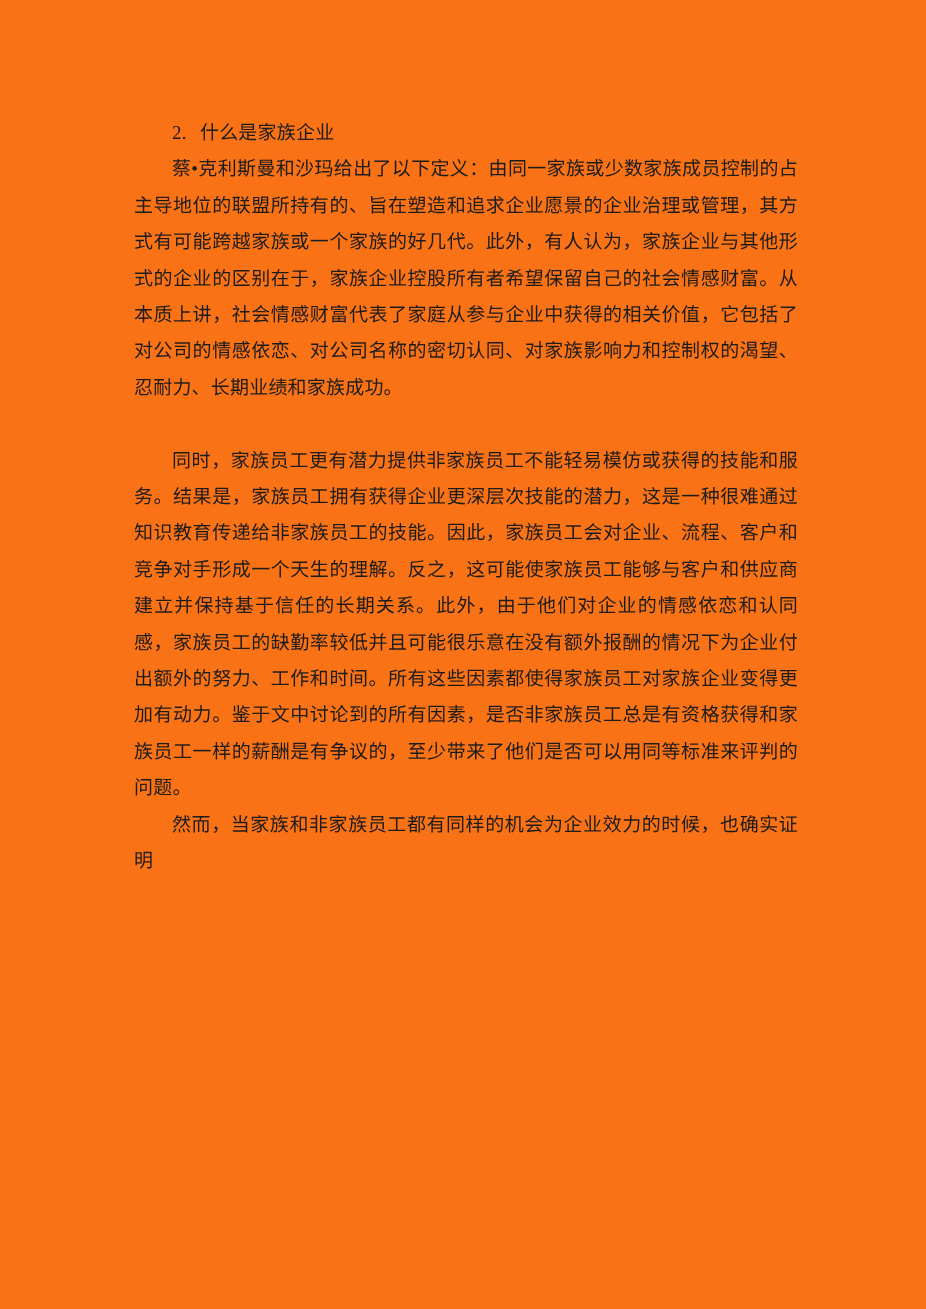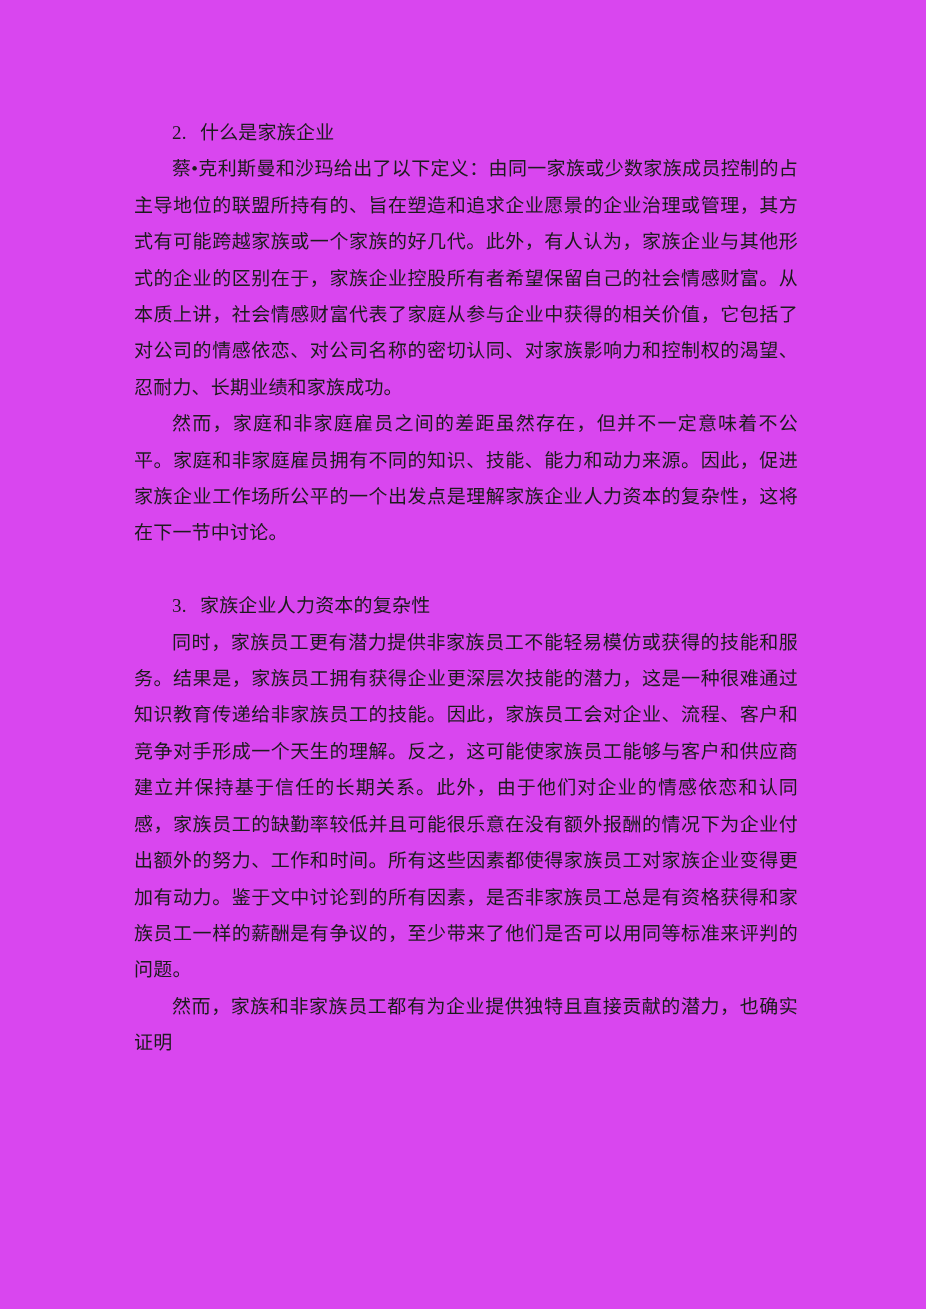--- a/index.html
+++ b/index.html
@@ -4,21 +4,21 @@
 <style>
   html, body {
     margin: 0;
     padding: 0;
     background: #ffffff;
   }
   .page {
     position: relative;
     width: 926px;
     height: 1309px;
-    background: #d946ef;
+    background: #f97316;
     overflow: hidden;
     font-family: "Liberation Serif", "DejaVu Serif", serif;
   }
   .content {
     position: absolute;
     left: 134px;
     top: 115px;
     width: 664px;
     color: #1c1c1c;
     font-size: 19px;
@@ -52,27 +52,23 @@
 
 <div class="page">
   <div class="content">
 
     <div class="heading">
       <span class="num">2.</span><span>什么是家族企业</span>
     </div>
 
     <p>蔡•克利斯曼和沙玛给出了以下定义：由同一家族或少数家族成员控制的占主导地位的联盟所持有的、旨在塑造和追求企业愿景的企业治理或管理，其方式有可能跨越家族或一个家族的好几代。此外，有人认为，家族企业与其他形式的企业的区别在于，家族企业控股所有者希望保留自己的社会情感财富。从本质上讲，社会情感财富代表了家庭从参与企业中获得的相关价值，它包括了对公司的情感依恋、对公司名称的密切认同、对家族影响力和控制权的渴望、忍耐力、长期业绩和家族成功。</p>
 
-    <p>然而，家庭和非家庭雇员之间的差距虽然存在，但并不一定意味着不公平。家庭和非家庭雇员拥有不同的知识、技能、能力和动力来源。因此，促进家族企业工作场所公平的一个出发点是理解家族企业人力资本的复杂性，这将在下一节中讨论。</p>
 
     <div class="section-gap"></div>
 
-    <div class="heading">
-      <span class="num">3.</span><span>家族企业人力资本的复杂性</span>
-    </div>
 
 
     <p>同时，家族员工更有潜力提供非家族员工不能轻易模仿或获得的技能和服务。结果是，家族员工拥有获得企业更深层次技能的潜力，这是一种很难通过知识教育传递给非家族员工的技能。因此，家族员工会对企业、流程、客户和竞争对手形成一个天生的理解。反之，这可能使家族员工能够与客户和供应商建立并保持基于信任的长期关系。此外，由于他们对企业的情感依恋和认同感，家族员工的缺勤率较低并且可能很乐意在没有额外报酬的情况下为企业付出额外的努力、工作和时间。所有这些因素都使得家族员工对家族企业变得更加有动力。鉴于文中讨论到的所有因素，是否非家族员工总是有资格获得和家族员工一样的薪酬是有争议的，至少带来了他们是否可以用同等标准来评判的问题。</p>
 
-    <p>然而，家族和非家族员工都有为企业提供独特且直接贡献的潜力，也确实证明</p>
+    <p>然而，当家族和非家族员工都有同样的机会为企业效力的时候，也确实证明</p>
 
   </div>
 </div>
 
 </body></html>

